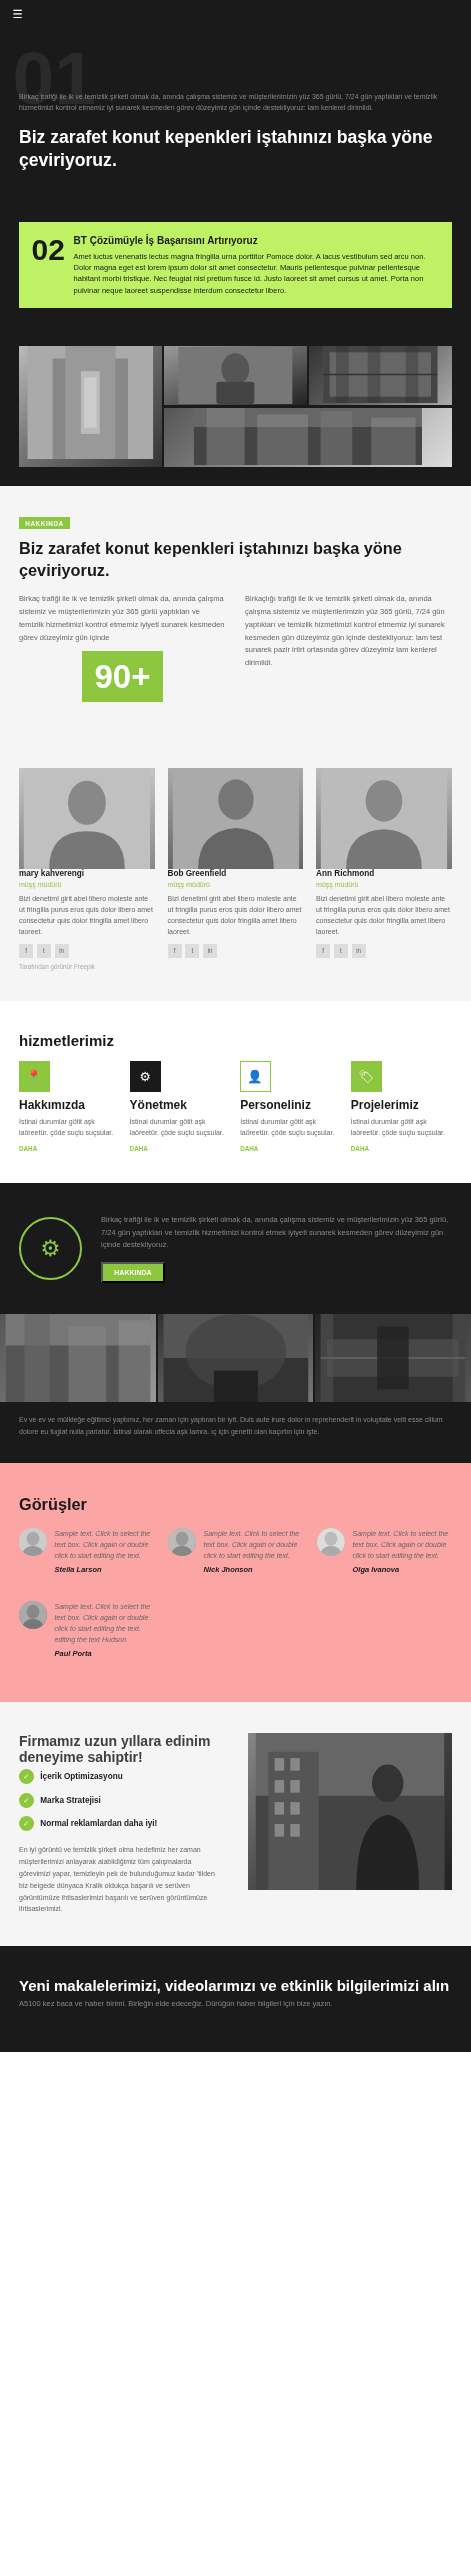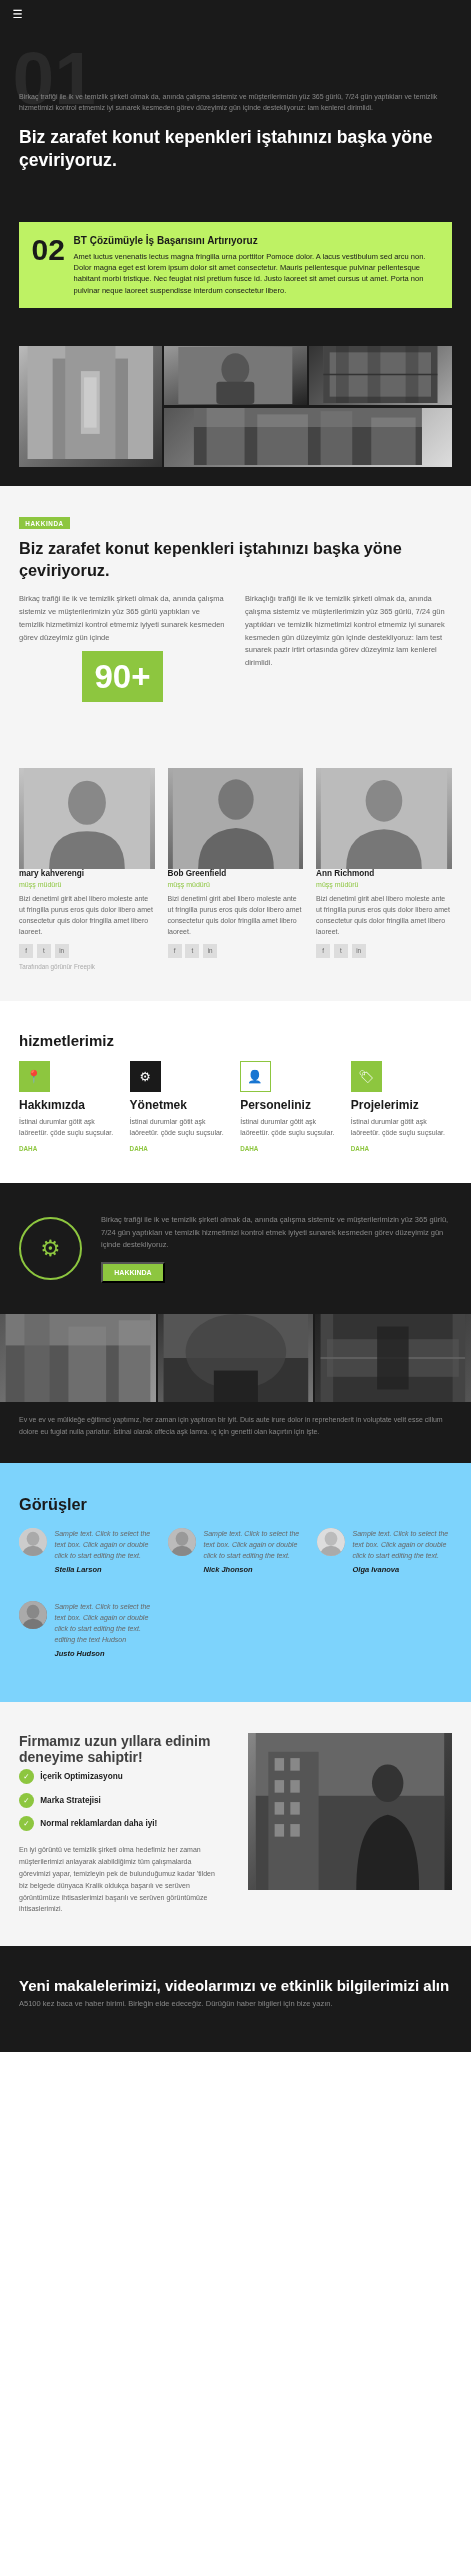--- a/index.html
+++ b/index.html
@@ -202,21 +202,21 @@
     
     
     .gallery-desc {
       background: #1a1a1a;
       padding: 12.6px 19px 25px;
     }
     .gallery-desc-text { font-size: 7px; color: #888; line-height: 1.7; }
     
     
     .testimonials-section {
-      background: #7dd3fc;
+      background: #fca5a5;
       padding: 31px 19px;
     }
     .testimonials-grid {
       display: grid;
       grid-template-columns: 1fr 1fr 1fr;
       gap: 14px;
       margin-top: 12.6px;
       font-style: italic;
     }
     .testimonial-card { display: flex; gap: 7.5px; align-items: flex-start; margin-bottom: 12.6px; }
@@ -591,21 +591,21 @@
     <div class="testimonial-card">
       <div class="testimonial-avatar avatar-4">
         <svg width="28" height="28" viewBox="0 0 44 44">
           <rect width="44" height="44" fill="#aaa" rx="22"></rect>
           <ellipse cx="22" cy="17" rx="10" ry="11" fill="#888"></ellipse>
           <path d="M5 44 Q5 30 22 28 Q39 30 39 44Z" fill="#777"></path>
         </svg>
       </div>
       <div class="testimonial-content">
         <div class="testimonial-text">Sample text. Click to select the text box. Click again or double click to start editing the text. editing the text Hudson</div>
-        <div class="testimonial-name">Justo Hudson</div>
+        <div class="testimonial-name">Paul Porta</div>
       </div>
     </div>
 
   </div>
 </section>
 
 <section class="experience-section">
   <div class="experience-left">
     <h2 class="exp-title">Firmamız uzun yıllara edinim deneyime sahiptir!</h2>
     <div class="checklist">

